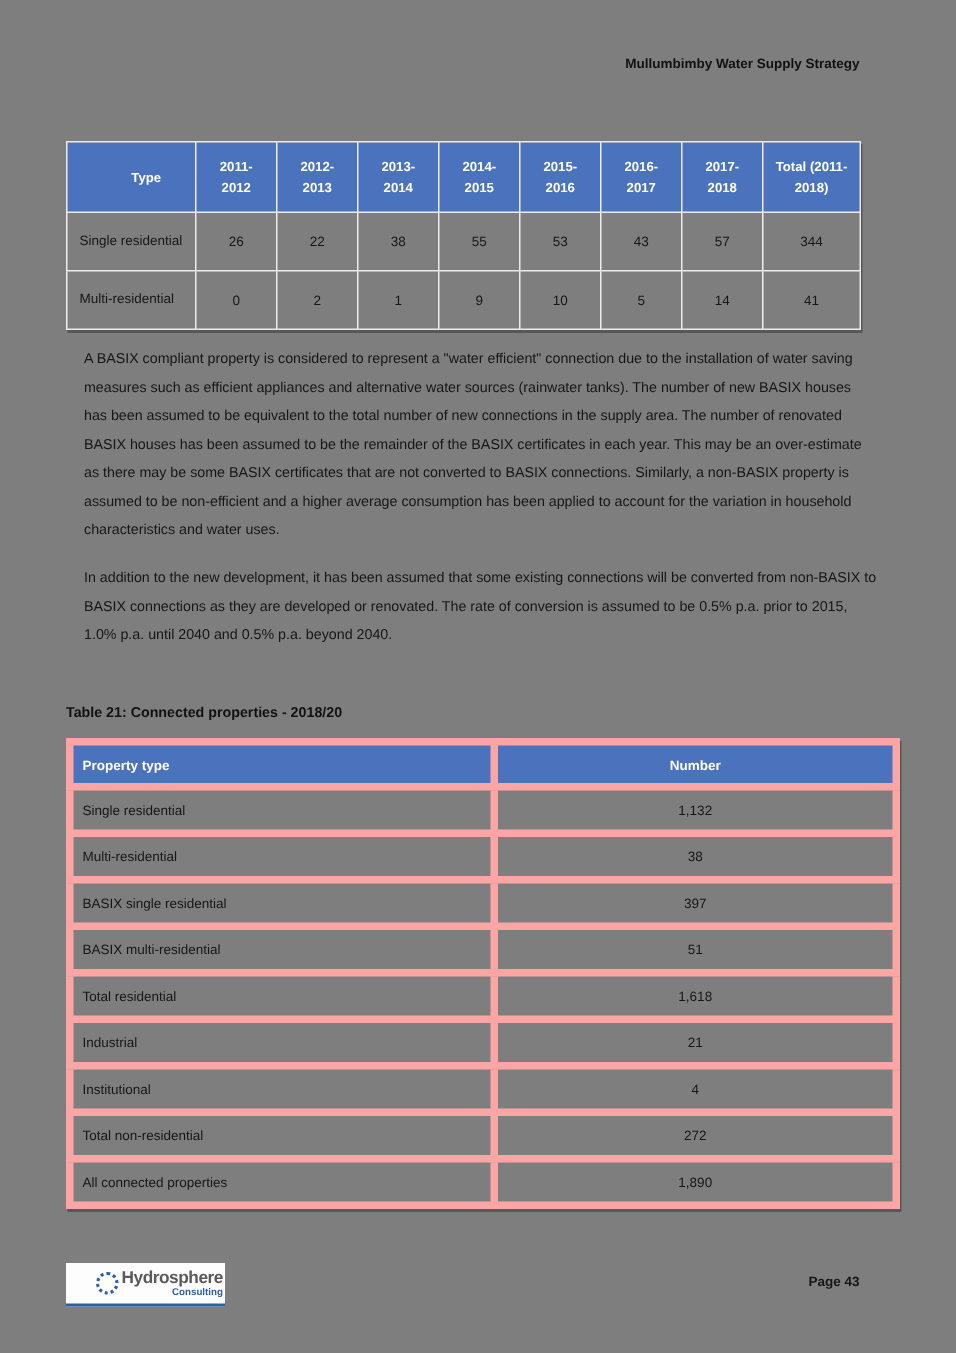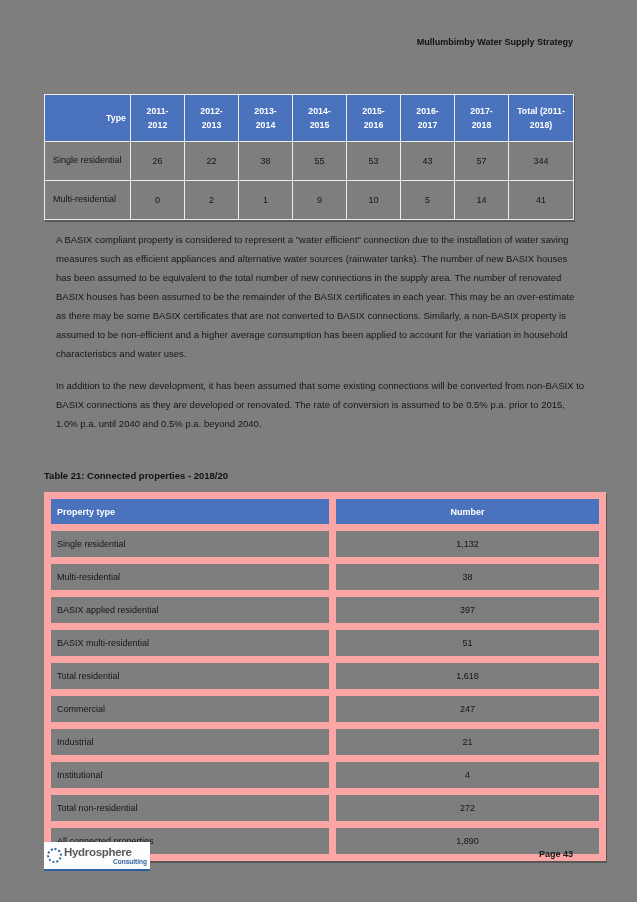--- a/index.html
+++ b/index.html
@@ -26,35 +26,35 @@
   .t21cap{top:470px;}
 
   table{border-collapse:collapse;position:absolute;left:44px;table-layout:fixed;}
   .t20{top:94px;width:529px;box-shadow:1px 2px 0 rgba(40,40,40,.45);}
   .t20 th,.t20 td{border:1px solid #ececec;}
   .t20 th{
     background:var(--accent_blue,#4a72bd);color:#fff;
     font-size:8.8px;font-weight:bold;height:42px;
     text-align:center;vertical-align:middle;padding:2px 4px;
   }
-  .t20 th.typecol{text-align:right;padding-left:24px;}
+  .t20 th.typecol{text-align:center;padding-left:24px;}
   .t20 th .thw{display:inline-block;line-height:1.6;}
   .t20 th.yr .thw{max-width:36px;}
   .t20 th.totcol .thw{max-width:62px;}
   .t20 td{
     font-size:9px;text-align:center;vertical-align:middle;
     height:34px;padding:2px 4px;color:#161616;
   }
   .t20 td.rowhead{text-align:left;padding-left:8px;line-height:1.5;}
   .c-type{width:86px;}
   .c-yr{width:54px;}
   .c-tot{width:65px;}
 
   .t21{top:492px;width:517px;box-shadow:1px 2px 0 rgba(40,40,40,.45);}
-  .t21 th,.t21 td{border:7px solid #fca5a5;}
+  .t21 th,.t21 td{border:5px solid #fca5a5;}
   .t21 th{
     background:var(--accent_blue,#4a72bd);color:#fff;
     font-size:9px;font-weight:bold;height:21px;
     vertical-align:middle;padding:2px 6px;
   }
   .t21 th.propcol{text-align:left;width:266px;}
   .t21 th.numcol{text-align:center;width:251px;}
   .t21 td{font-size:9px;height:22px;vertical-align:middle;padding:2px 6px;color:#161616;}
   .t21 td.lbl{text-align:left;}
   .t21 td.val{text-align:center;}
@@ -63,21 +63,21 @@
     position:absolute;left:44px;width:529px;margin:12px;
     font-size:9.5px;line-height:19px;color:#161616;text-align:left;
   }
   .p1{top:218px;}
   .p2{top:364px;}
   .p3{top:429px;}
 
   .footer-logo{
     position:absolute;left:44px;top:842px;width:106px;height:29px;
     background:#fdfdfd;border-bottom:2px solid var(--logo_blue,#2e5fa3);
-    display:flex;align-items:center;padding:1px 3px;box-sizing:border-box;
+    display:flex;align-items:center;padding:1px 20px;box-sizing:border-box;
   }
   .logo-swirl{
     width:15px;height:15px;border-radius:50%;
     border:2px dotted var(--logo_blue,#2e5fa3);
     box-sizing:border-box;flex:0 0 auto;margin-right:2px;
   }
   .logo-textwrap{display:flex;flex-direction:column;flex:1;}
   .logo-main{font-size:11.5px;font-weight:bold;color:#5a5a5a;letter-spacing:-.3px;line-height:11px;}
   .logo-sub{font-size:6.5px;color:var(--logo_blue,#2e5fa3);text-align:right;line-height:7px;font-weight:bold;}
 
@@ -161,34 +161,30 @@
     <tbody>
       <tr>
         <td class="lbl">Single residential</td>
         <td class="val">1,132</td>
       </tr>
       <tr>
         <td class="lbl">Multi-residential</td>
         <td class="val">38</td>
       </tr>
       <tr>
-        <td class="lbl">BASIX applied residential</td>
+        <td class="lbl">BASIX single residential</td>
         <td class="val">397</td>
       </tr>
       <tr>
         <td class="lbl">BASIX multi-residential</td>
         <td class="val">51</td>
       </tr>
       <tr>
         <td class="lbl">Total residential</td>
         <td class="val">1,618</td>
-      </tr>
-      <tr>
-        <td class="lbl">Commercial</td>
-        <td class="val">247</td>
       </tr>
       <tr>
         <td class="lbl">Industrial</td>
         <td class="val">21</td>
       </tr>
       <tr>
         <td class="lbl">Institutional</td>
         <td class="val">4</td>
       </tr>
       <tr>

